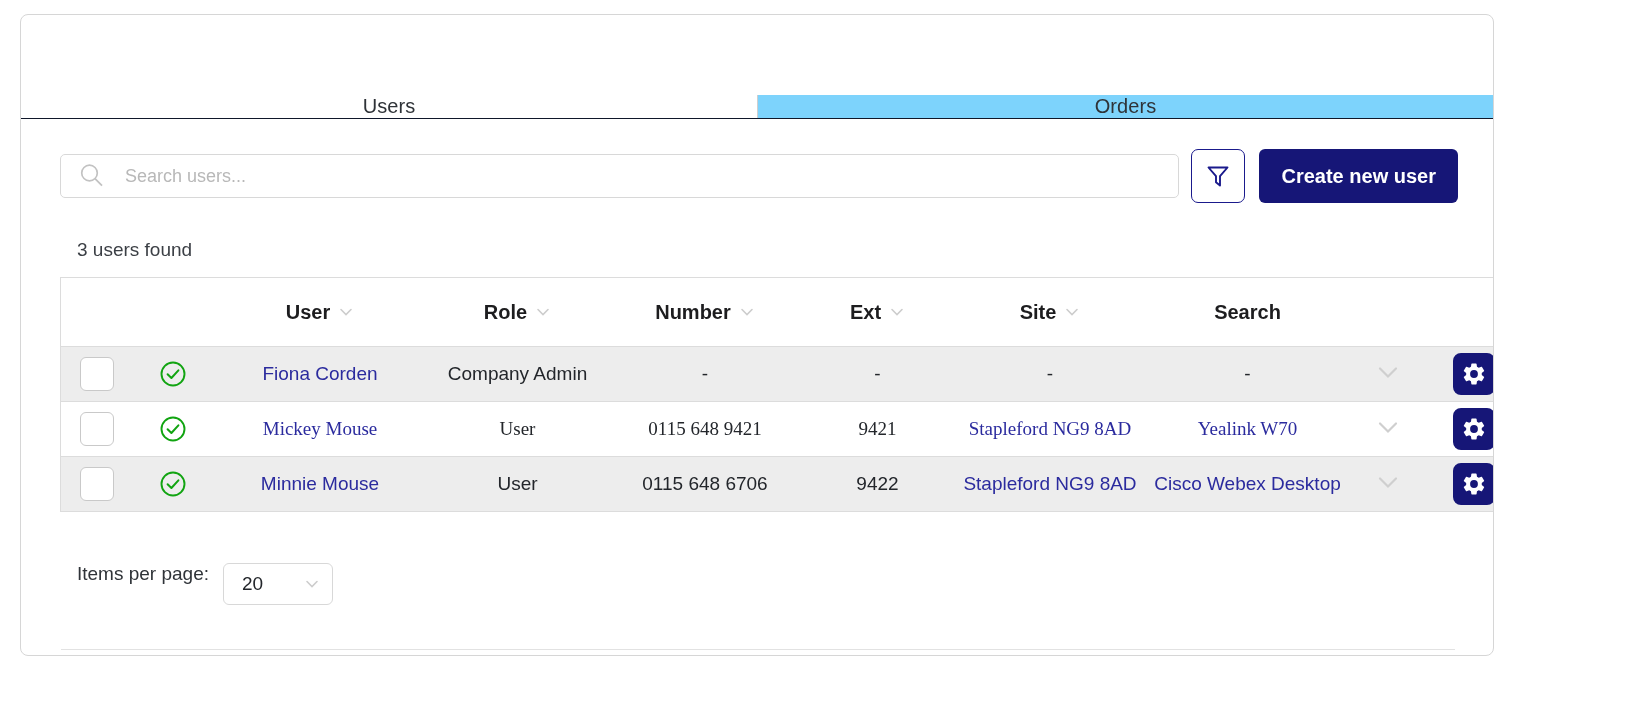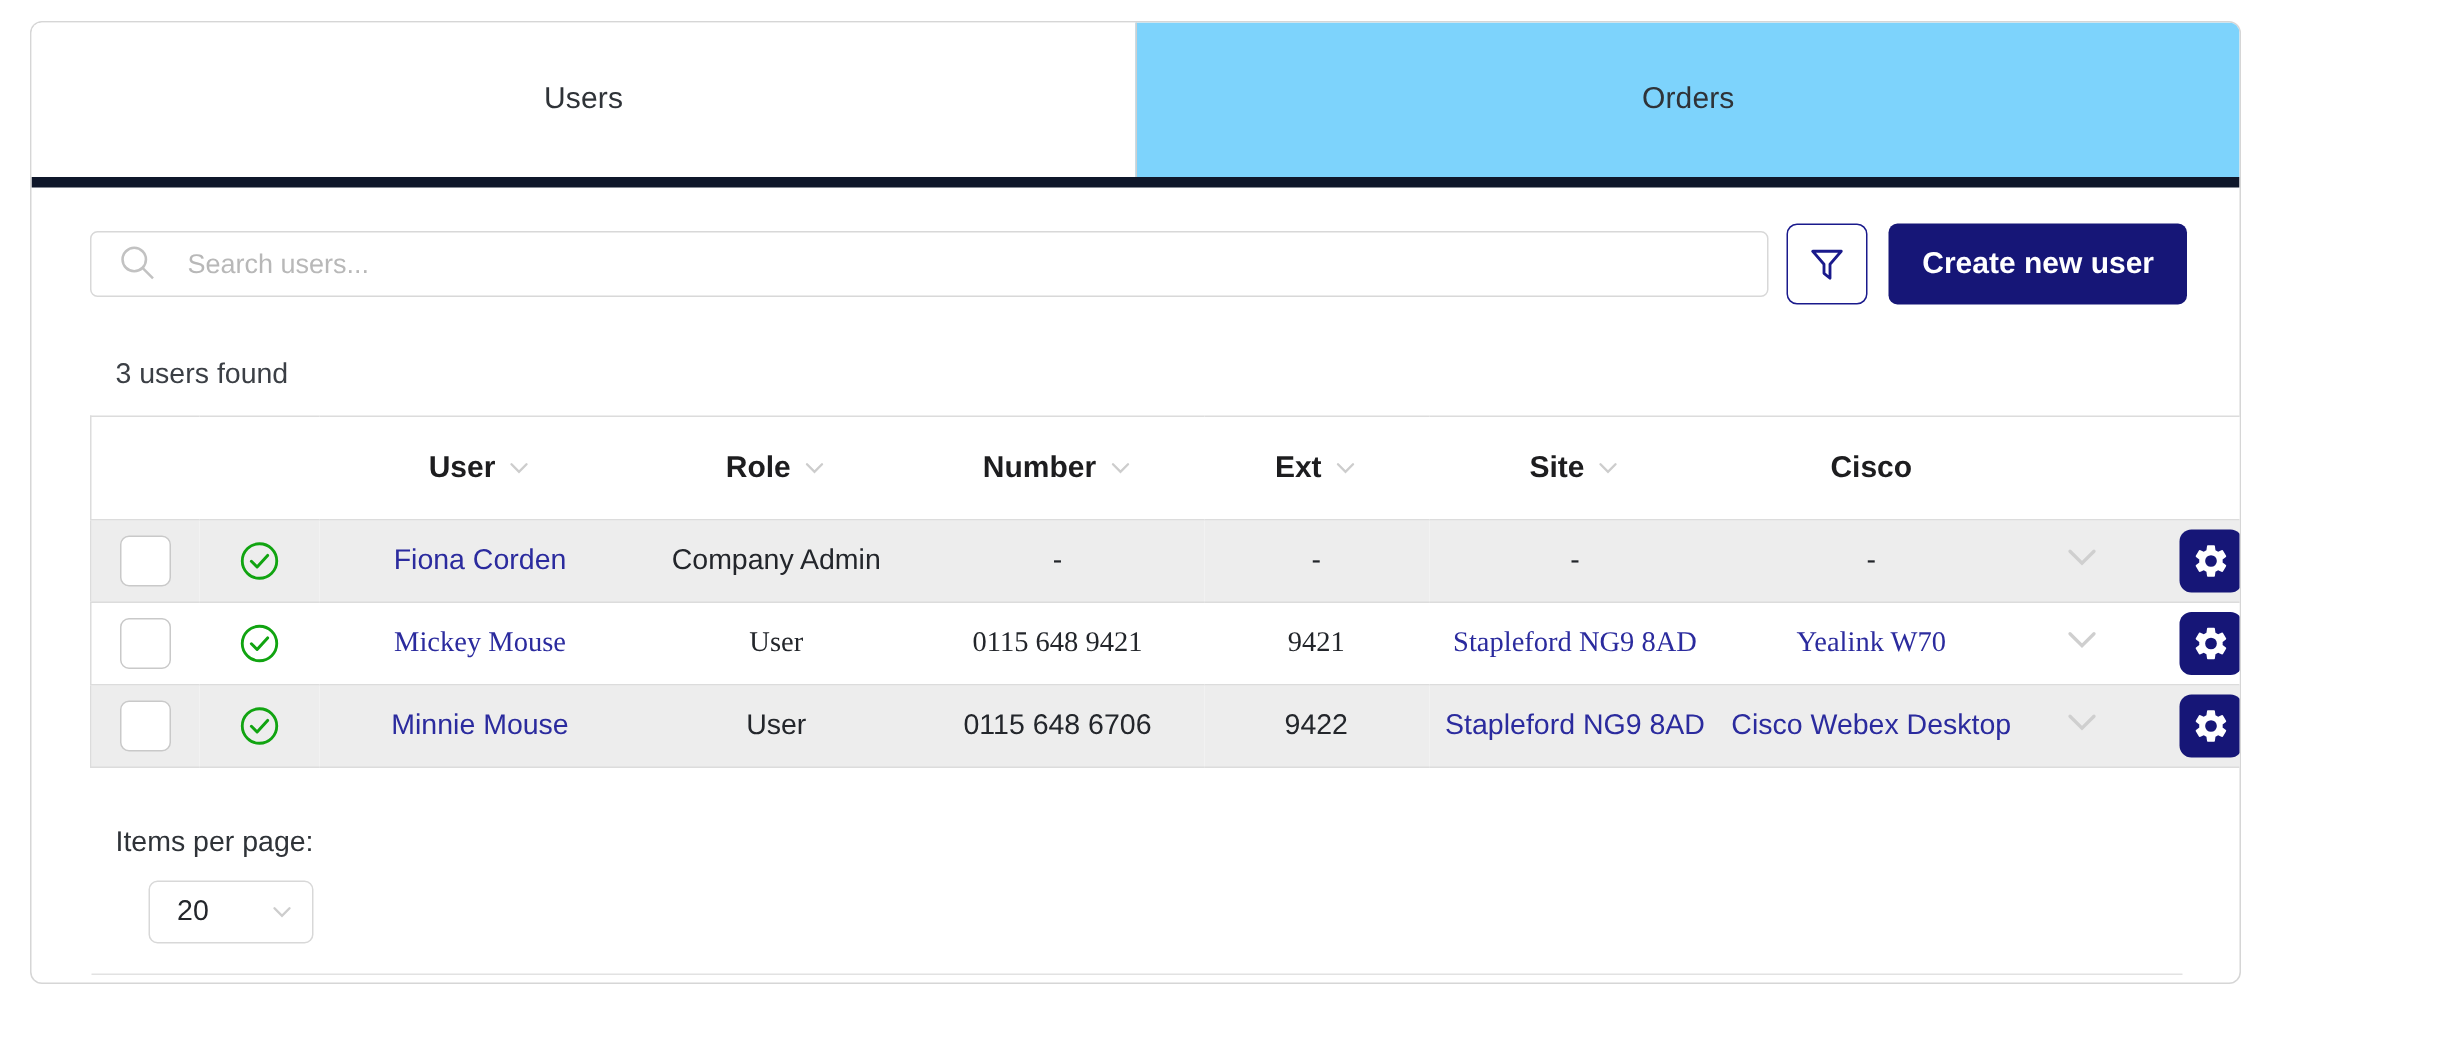--- a/index.html
+++ b/index.html
@@ -31,21 +31,22 @@
     border-radius: 8px;
     background: #ffffff;
     box-sizing: border-box;
     overflow: hidden;
   }
 
   
   .tabs {
     display: flex;
     height: 103px;
-    border-bottom: 7px solid #0f172a;
+    border-bottom: 1px solid #0f172a;
+    align-items: flex-end;
   }
   .tab {
     flex: 1 1 50%;
     display: flex;
     align-items: center;
     justify-content: center;
     font-size: 20px;
     color: #2f3338;
     letter-spacing: .1px;
     cursor: pointer;
@@ -247,25 +248,24 @@
     cursor: pointer;
     padding: 0;
     position: relative;
     left: 12px;
   }
 
   
   .perpage {
     position: absolute;
     left: 56px;
-    top: 536px;
-    display: flex;
-    align-items: flex-end;
+    top: 548px;
+    display: flex;
+    align-items: flex-start;
     gap: 14px;
-    flex-direction: column;
   }
   .perpage-label {
     font-size: 19px;
     color: #2f3338;
   }
   .perpage-select {
     width: 110px;
     height: 42px;
     border: 1px solid #d8d8d8;
     border-radius: 6px;
@@ -377,21 +377,21 @@
             <th>
               <span class="th-inner">
                 <span>Site</span>
                 <svg class="chev" viewBox="0 0 16 16">
                   <path d="M3 5.5 L8 10.5 L13 5.5" fill="none" stroke="#cdcdcd" stroke-width="1.6" stroke-linecap="round"></path>
                 </svg>
               </span>
             </th>
             <th>
               <span class="th-inner">
-                <span>Cisco</span>
+                <span>Search</span>
               </span>
             </th>
             <th></th>
             <th></th>
           </tr>
         </thead>
         <tbody>
 
           <tr class="row-odd">
             <td>

